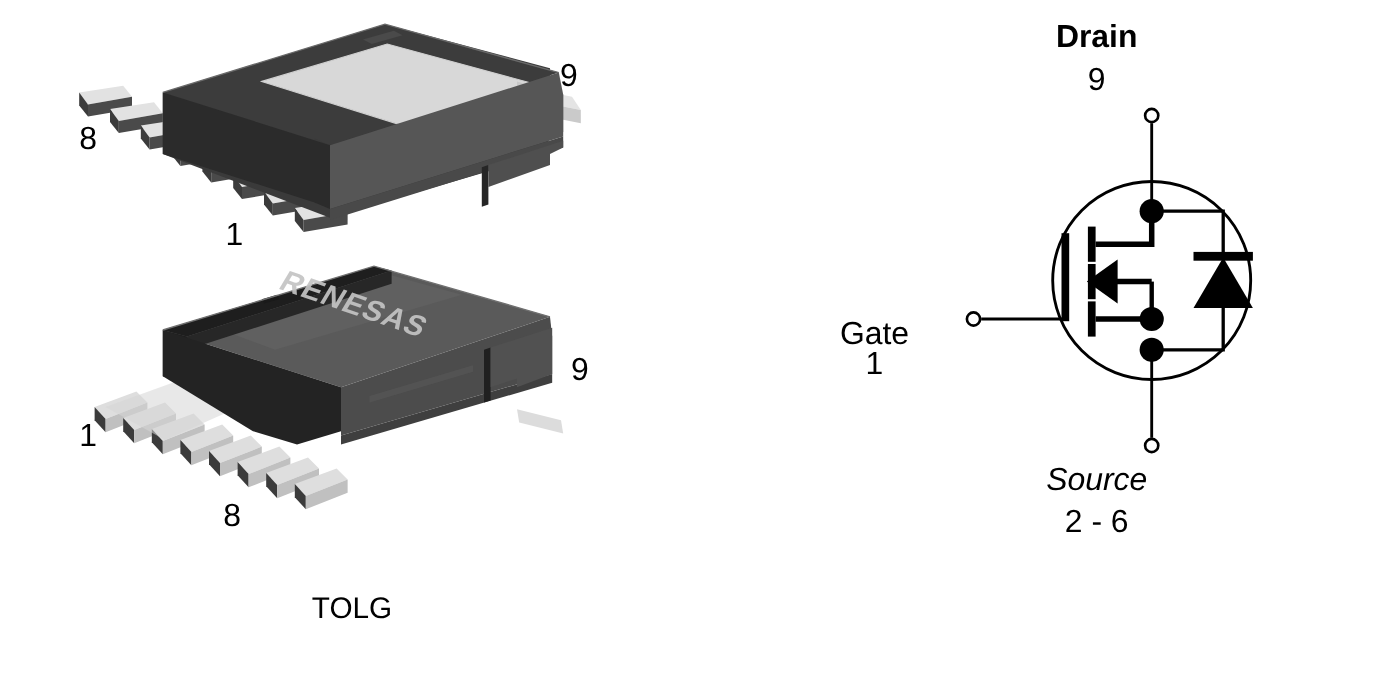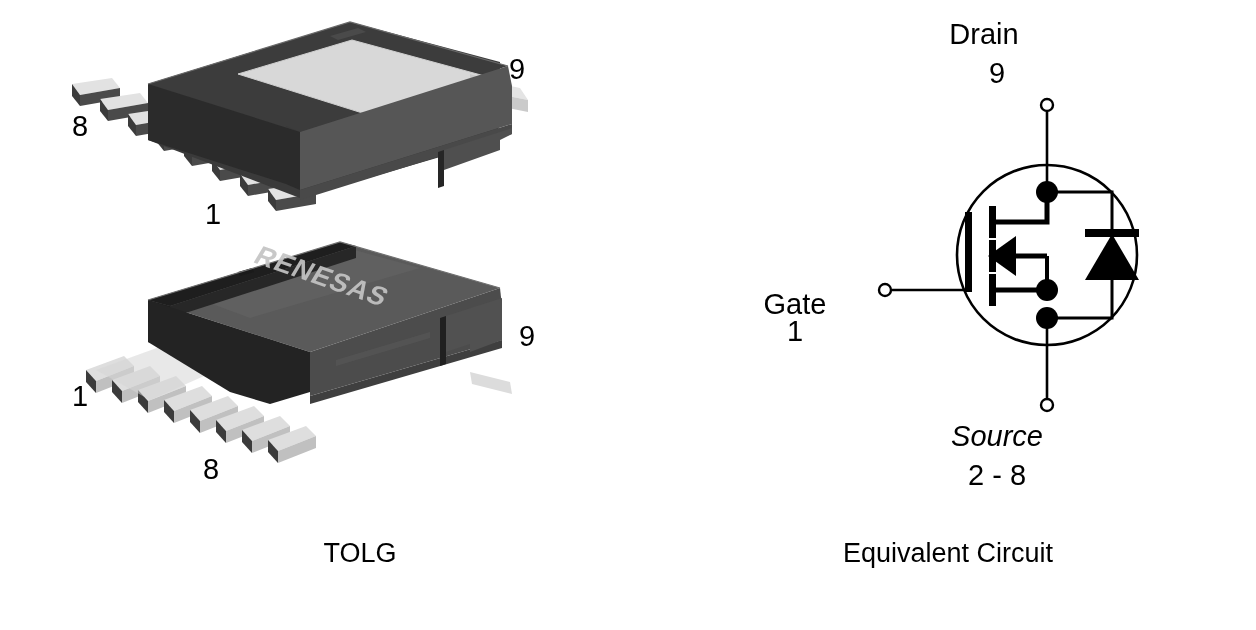--- a/index.html
+++ b/index.html
@@ -39,21 +39,20 @@
     font-size: 27px;
     font-family: "Liberation Sans", sans-serif;
     color: #000000;
     white-space: nowrap;
     text-align: center;
   }
   #package-caption {
     left: 0;
     top: 538px;
     width: 640px;
-    padding-left: 40px;
   }
   #circuit-caption {
     left: 0;
     top: 538px;
     width: 616px;
   }
   .pinnum {
     position: absolute;
     font-size: 29px;
     line-height: 1;
@@ -253,28 +252,28 @@
 
     <div class="pinnum" style="left:72px; top:382px;">1</div>
     <div class="pinnum" style="left:203px; top:455px;">8</div>
     <div class="pinnum" style="left:519px; top:322px;">9</div>
 
     <div class="caption" id="package-caption">TOLG</div>
   </div>
 
   <div class="panel" id="circuit-panel">
 
-    <div class="termlabel" style="left:274px; top:18px; width:140px;">Drain</div>
+    <div class="termlabel" style="left:287px; top:18px; width:140px;font-weight:bold;">Drain</div>
     <div class="termlabel" style="left:287px; top:57px; width:140px;">9</div>
 
     <div class="termlabel" style="left:95px; top:288px; width:120px;">Gate</div>
     <div class="termlabel" style="left:95px; top:315px; width:120px;">1</div>
 
     <div class="termlabel" style="left:277px; top:420px; width:160px;font-style:italic;">Source</div>
-    <div class="termlabel" style="left:277px; top:459px; width:160px;">2 - 8</div>
+    <div class="termlabel" style="left:277px; top:459px; width:160px;">2 - 6</div>
 
     <svg width="616" height="530" viewBox="0 0 616 530" style="position:absolute; left:0; top:0;">
 
       <circle cx="407" cy="255" r="90" fill="none" stroke="#000000" stroke-width="2.6"></circle>
 
       <line x1="407" y1="112" x2="407" y2="192" stroke="#000000" stroke-width="2.6"></line>
       <circle cx="407" cy="105" r="6" fill="#ffffff" stroke="#000000" stroke-width="2.4"></circle>
 
       <line x1="407" y1="318" x2="407" y2="398" stroke="#000000" stroke-width="2.6"></line>
       <circle cx="407" cy="405" r="6" fill="#ffffff" stroke="#000000" stroke-width="2.4"></circle>
@@ -303,16 +302,15 @@
       <circle cx="407" cy="318" r="11" fill="#000000"></circle>
 
       <polyline points="407,192 472,192 472,232" fill="none" stroke="#000000" stroke-width="3"></polyline>
       <polyline points="472,278 472,318 407,318" fill="none" stroke="#000000" stroke-width="3"></polyline>
 
       <rect x="445" y="229" width="54" height="8" fill="#000000"></rect>
 
       <polygon points="472,234 499,280 445,280" fill="#000000"></polygon>
     </svg>
 
-    <div class="caption" id="circuit-caption">Equivalent Circuit</div>
   </div>
 
 </div>
 
 </body></html>

